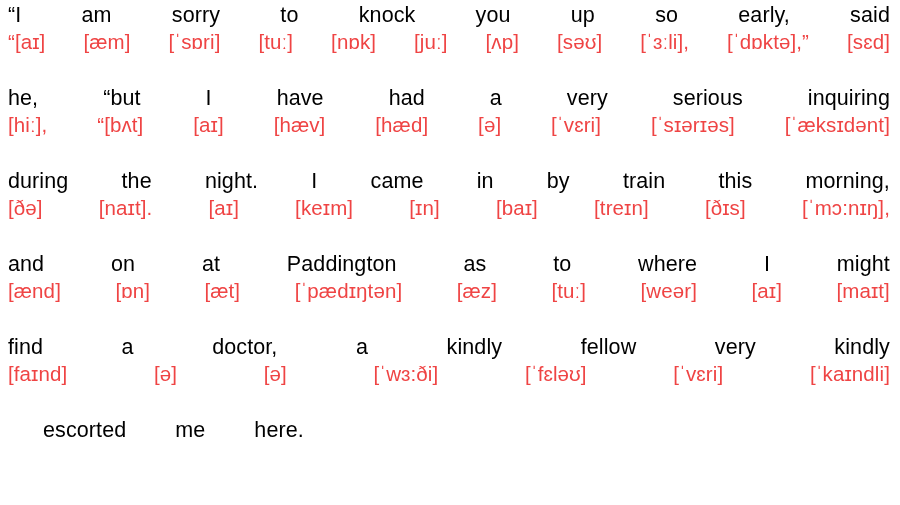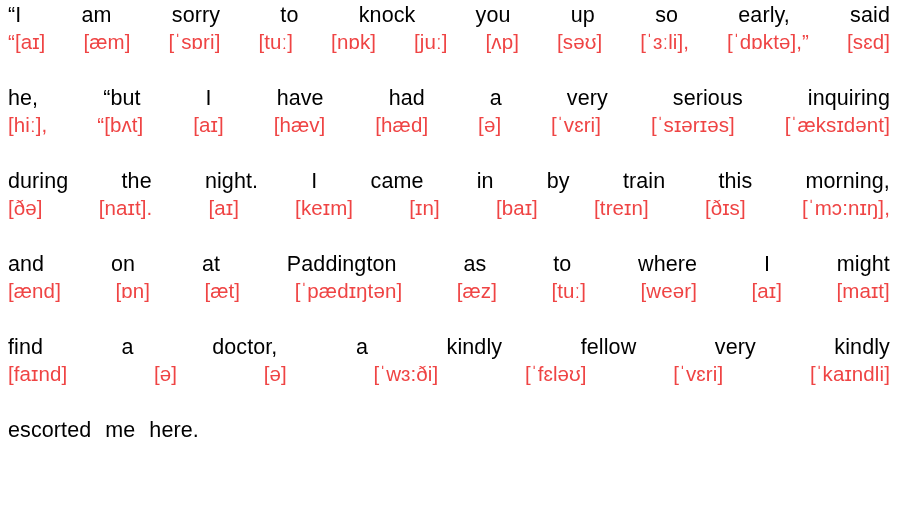--- a/index.html
+++ b/index.html
@@ -35,20 +35,21 @@
     white-space: pre;
   }
   .row.justified {
     justify-content: space-between;
   }
   .row.ragged {
     justify-content: flex-start;
   }
   .row.ragged .cell {
     margin-right: 14px;
+    margin-left: 35px;
   }
 
   .cell {
     display: block;
   }
 
   .word-row {
     color: #000000;
     font-size: 21.5px;
     line-height: 27px;

